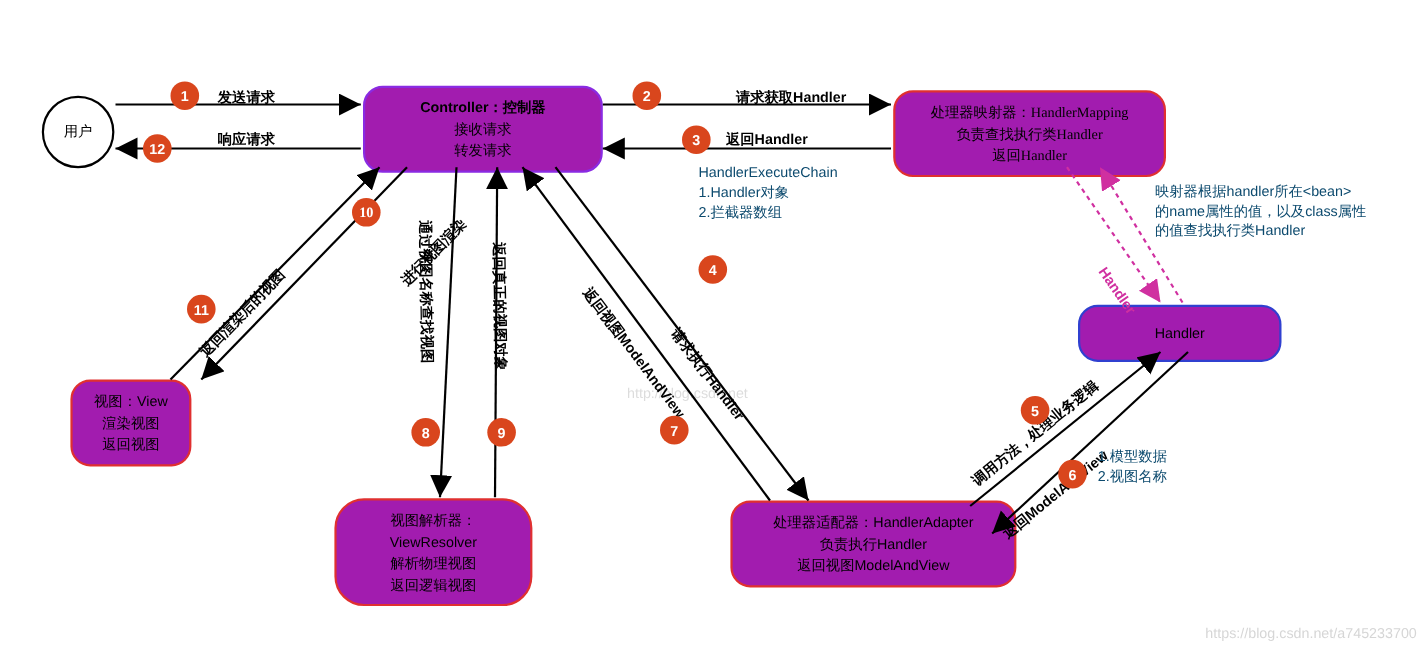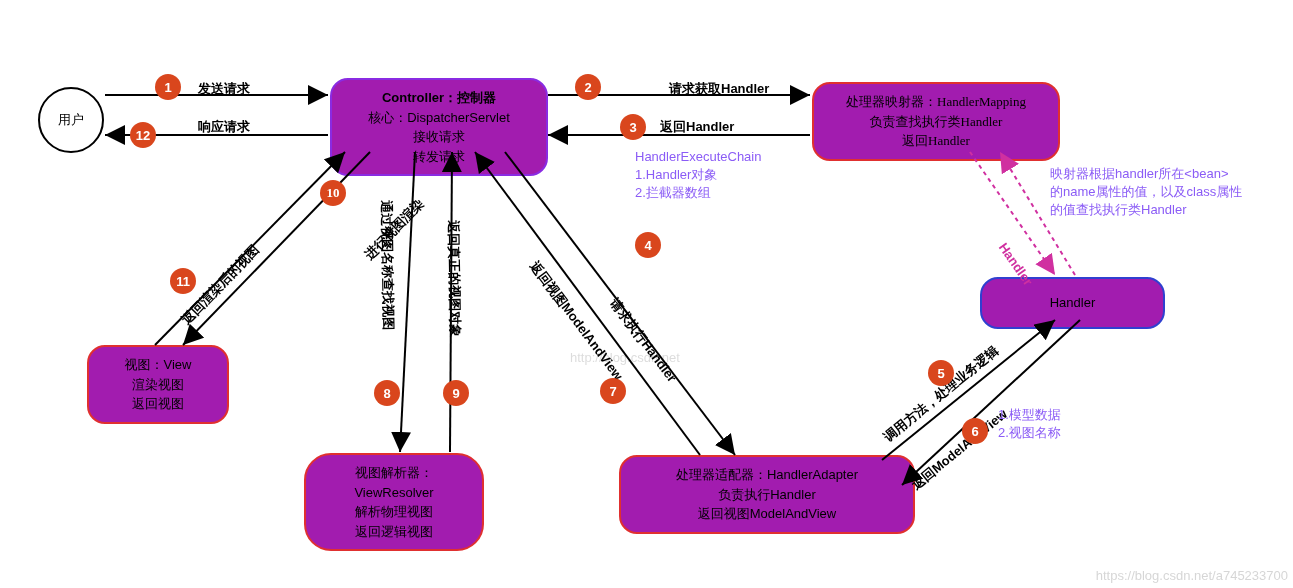--- a/index.html
+++ b/index.html
@@ -47,21 +47,21 @@
     z-index: 30;
   }
 
   .label {
     position: absolute;
     font-weight: bold;
     font-size: 13px;
     z-index: 25;
     white-space: nowrap;
   }
-  .red-text { color: #8b5cf6; font-weight: normal; line-height: 1.4; }
+  .red-text { color: #0c4a6e; font-weight: normal; line-height: 1.4; }
 
   svg.canvas {
     position: absolute; left: 0; top: 0;
     width: 1293px; height: 588px;
     z-index: 5;
     pointer-events: none;
   }
   .watermark {
     position: absolute;
     color: #bbbbbb; opacity: .5;
@@ -109,48 +109,47 @@
 
   <line x1="155" y1="345" x2="345" y2="152" stroke="#000" stroke-width="2" marker-end="url(#ah)"></line>
 </svg>
 
 <div class="circle" style="left:38px; top:87px;">
   <span>用户</span>
 </div>
 
 <div class="box purple-border" style="left:330px; top:78px; width:218px;">
   <div style="font-weight:bold;">Controller：控制器</div>
-  <div>核心：DispatcherServlet</div>
   <div>接收请求</div>
   <div>转发请求</div>
 </div>
 
 <div class="box red-border" style="left:812px; top:82px; width:248px;font-family:Liberation Serif, serif;">
   <div>处理器映射器：HandlerMapping</div>
   <div>负责查找执行类Handler</div>
   <div>返回Handler</div>
 </div>
 
 <div class="box blue-border" style="left:980px; top:277px; width:185px; padding:14px;">
   <div>Handler</div>
 </div>
 
-<div class="box red-border" style="left:619px; top:455px; width:296px;">
+<div class="box red-border" style="left:664px; top:455px; width:260px;">
   <div>处理器适配器：HandlerAdapter</div>
   <div>负责执行Handler</div>
   <div>返回视图ModelAndView</div>
 </div>
 
 <div class="box red-border" style="left:304px; top:453px; width:180px;border-radius:27px;">
   <div>视图解析器：ViewResolver</div>
   <div>解析物理视图</div>
   <div>返回逻辑视图</div>
 </div>
 
-<div class="box red-border" style="left:87px; top:345px; width:142px;">
+<div class="box red-border" style="left:64px; top:345px; width:110px;">
   <div>视图：View</div>
   <div>渲染视图</div>
   <div>返回视图</div>
 </div>
 
 <div class="badge" style="left:155px; top:74px;">1</div>
 <div class="badge" style="left:130px; top:122px;">12</div>
 <div class="badge" style="left:575px; top:74px;">2</div>
 <div class="badge" style="left:620px; top:114px;">3</div>
 <div class="badge" style="left:320px; top:180px;font-family:Liberation Serif, serif;">10</div>

